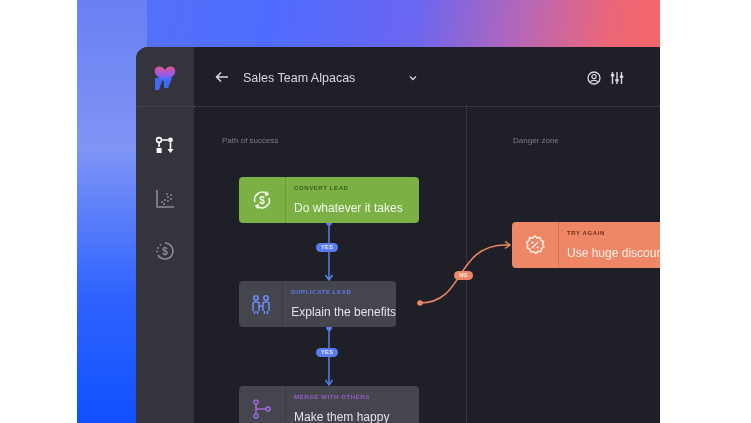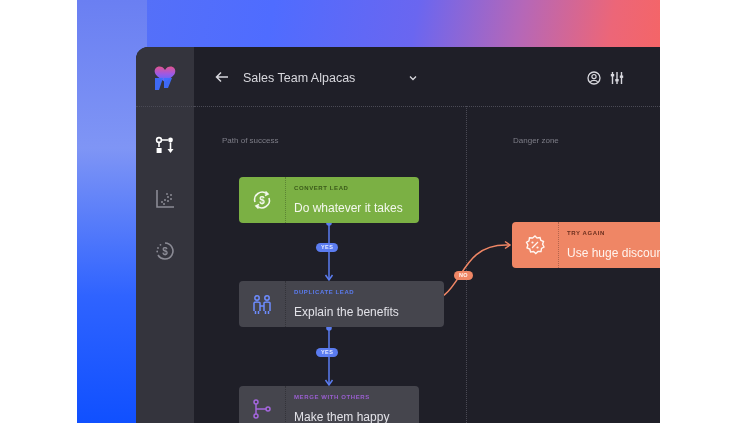--- a/index.html
+++ b/index.html
@@ -144,21 +144,21 @@
         <path d="M7.5 19.5 L5 17 L8 15.5" fill="none" stroke="#f2f7ea" stroke-width="1.6"></path>
         <text x="11" y="15" font-size="10" text-anchor="middle" fill="#f2f7ea" font-family="Liberation Sans, sans-serif" font-weight="bold">$</text>
       </svg>
     </div>
     <div class="txt">
       <div class="kicker" style="color:#3a5a1a">Convert lead</div>
       <div class="main" style="color:#f4f8ee">Do whatever it takes</div>
     </div>
   </div>
 
-  <div class="node" style="left:103px;top:234px;width:205px;background:#45454d">
+  <div class="node" style="left:103px;top:234px;width:157px;background:#45454d">
     <div class="ico">
       <svg width="22" height="22" viewBox="0 0 22 22">
         <g fill="none" stroke="#6d8cff" stroke-width="1.5">
           <circle cx="6" cy="5" r="2.2"></circle>
             <path d="M3 18 V10 C3 8.5 9 8.5 9 10 V18 M4.5 18 V21 M7.5 18 V21"></path>
           <circle cx="16" cy="5" r="2.2"></circle>
             <path d="M13 18 V10 C13 8.5 19 8.5 19 10 V18 M14.5 18 V21 M17.5 18 V21"></path>
           <line x1="9" y1="13" x2="13" y2="13"></line>
         </g>
       </svg>

